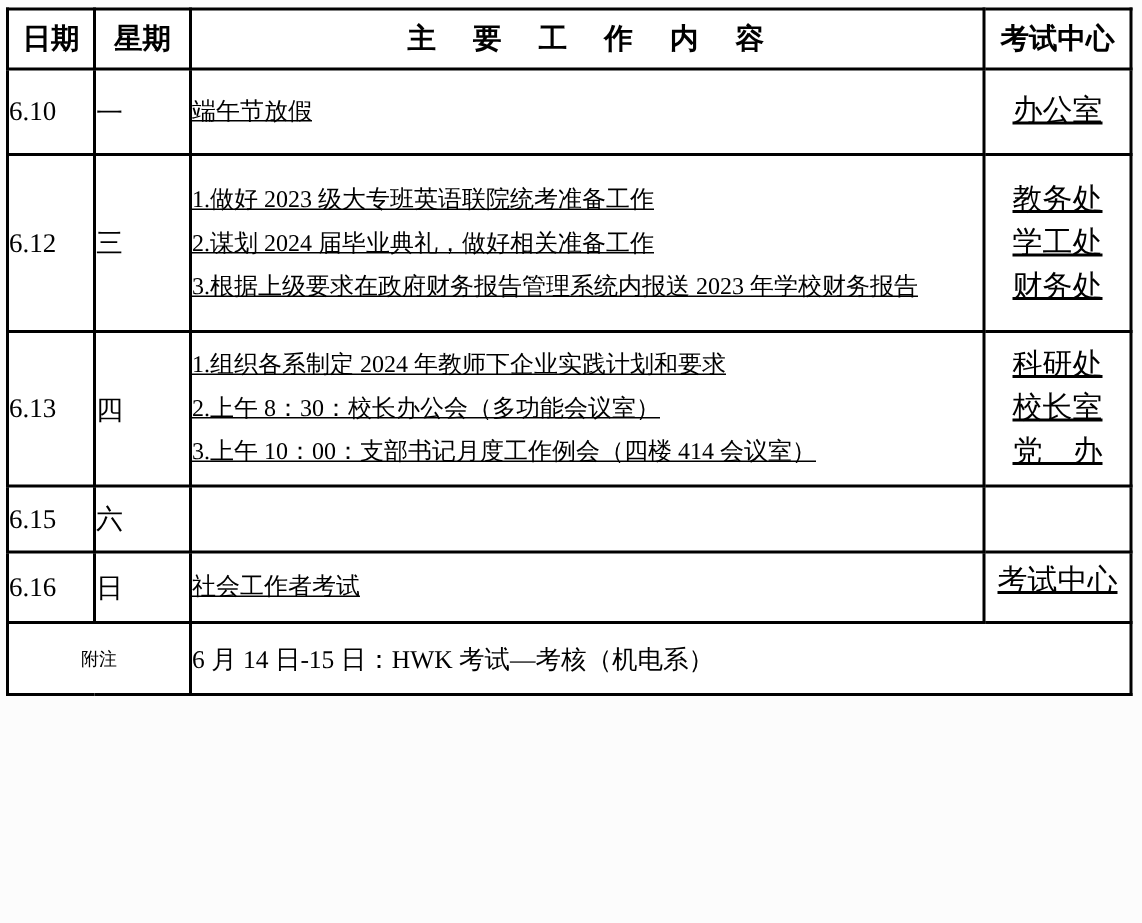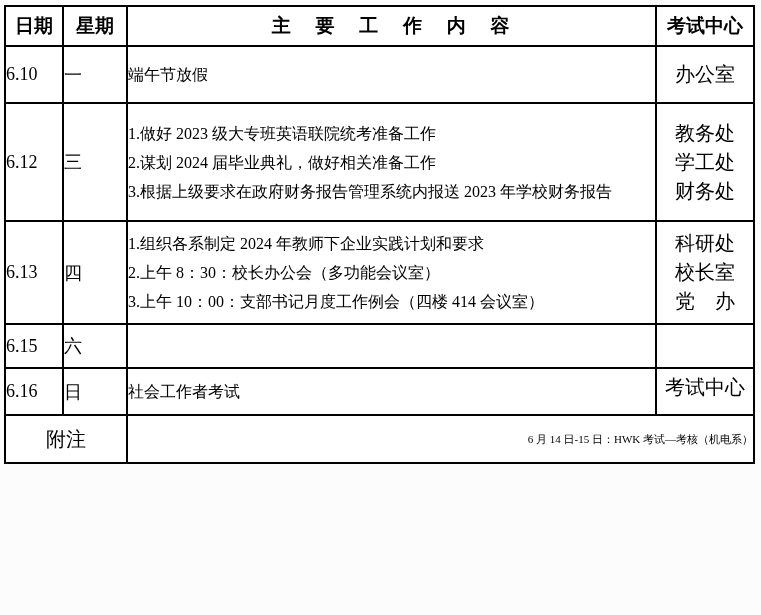--- a/index.html
+++ b/index.html
@@ -54,28 +54,29 @@
     font-size: 20px;
   }
   td.dept-cell.va-top {
     vertical-align: top;
     padding-top: 4px;
     border-radius: 18px;
   }
   .line {
     line-height: 29px;
     white-space: nowrap;
+    text-decoration: underline;
   }
   td.note-label-cell {
     text-align: center;
-    font-size: 20px;
+    font-size: 12px;
   }
   td.note-text-cell {
-    text-align: right;
-    font-size: 11px;
+    text-align: left;
+    font-size: 17px;
     padding-left: 9px;
   }
 </style>
 </head>
 <body>
 
 <div class="sheet">
   <table class="schedule">
     <colgroup>
       <col style="width:58px">

